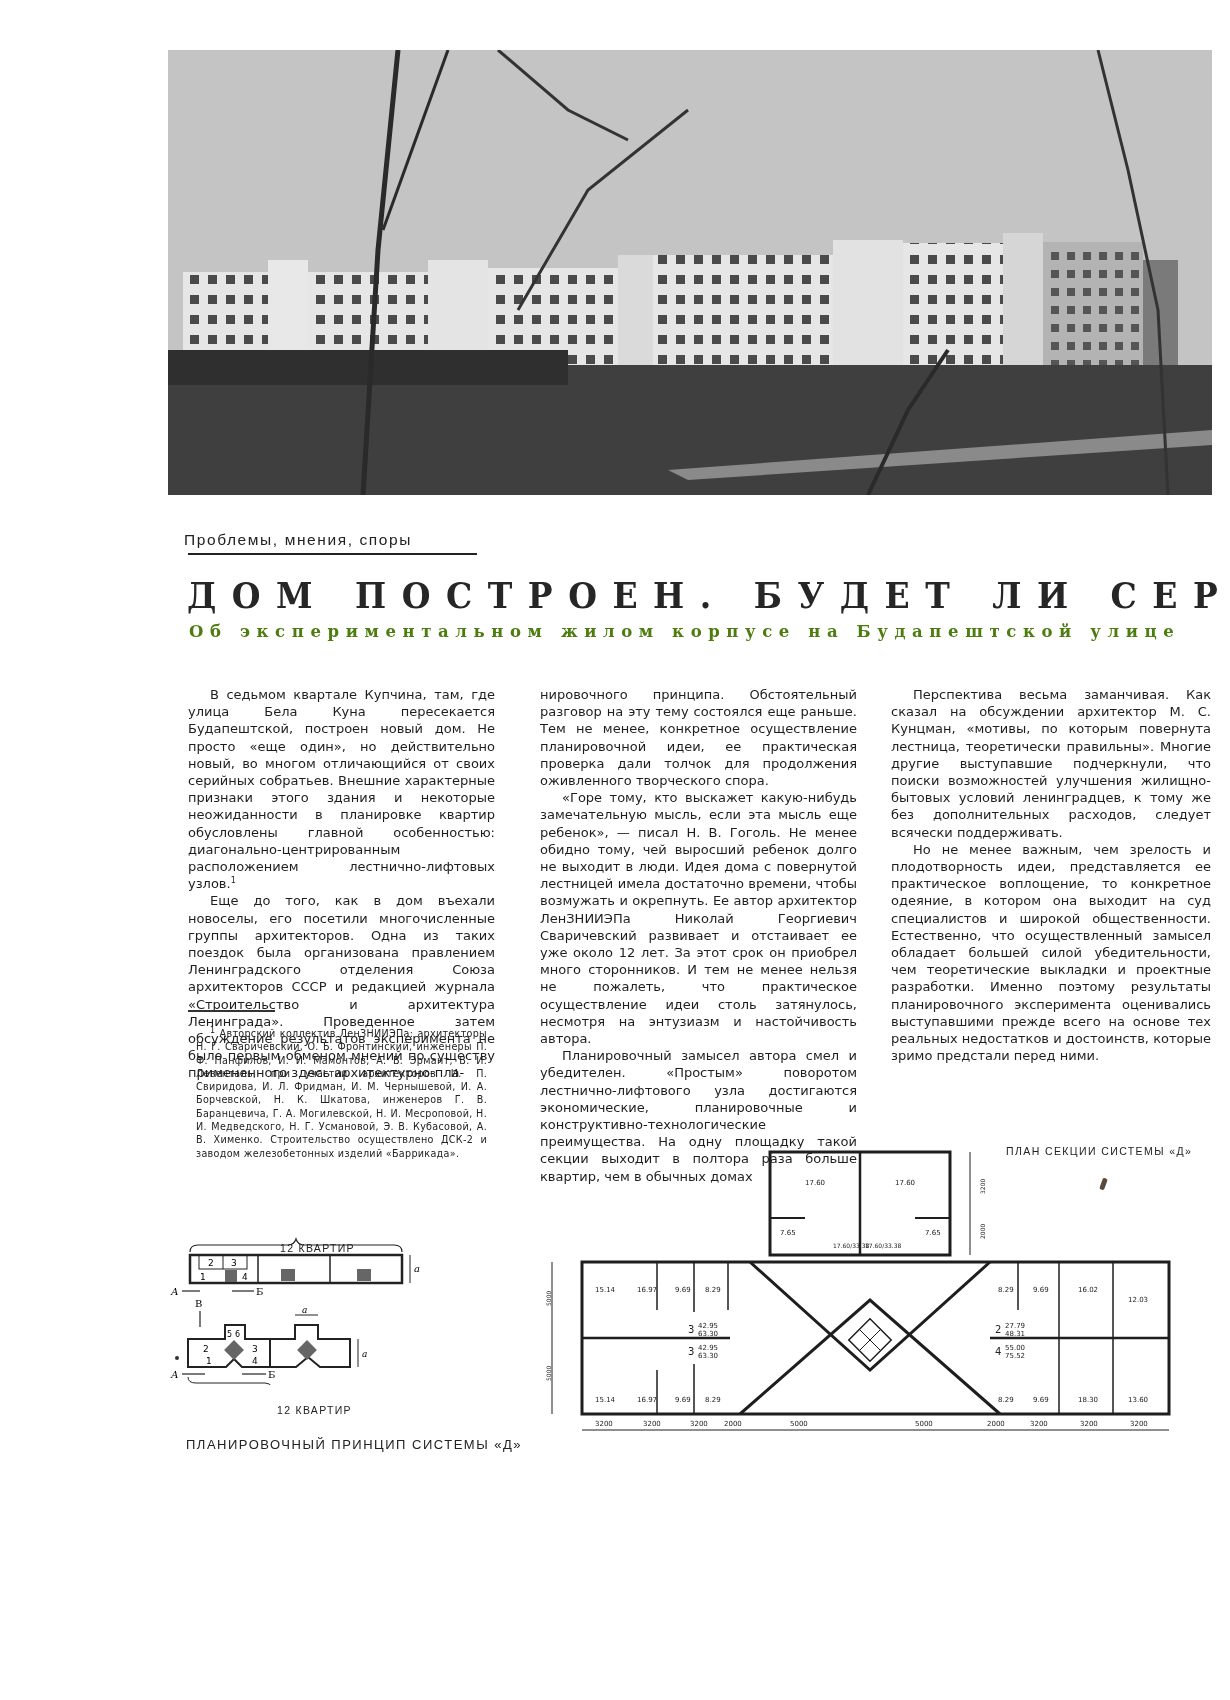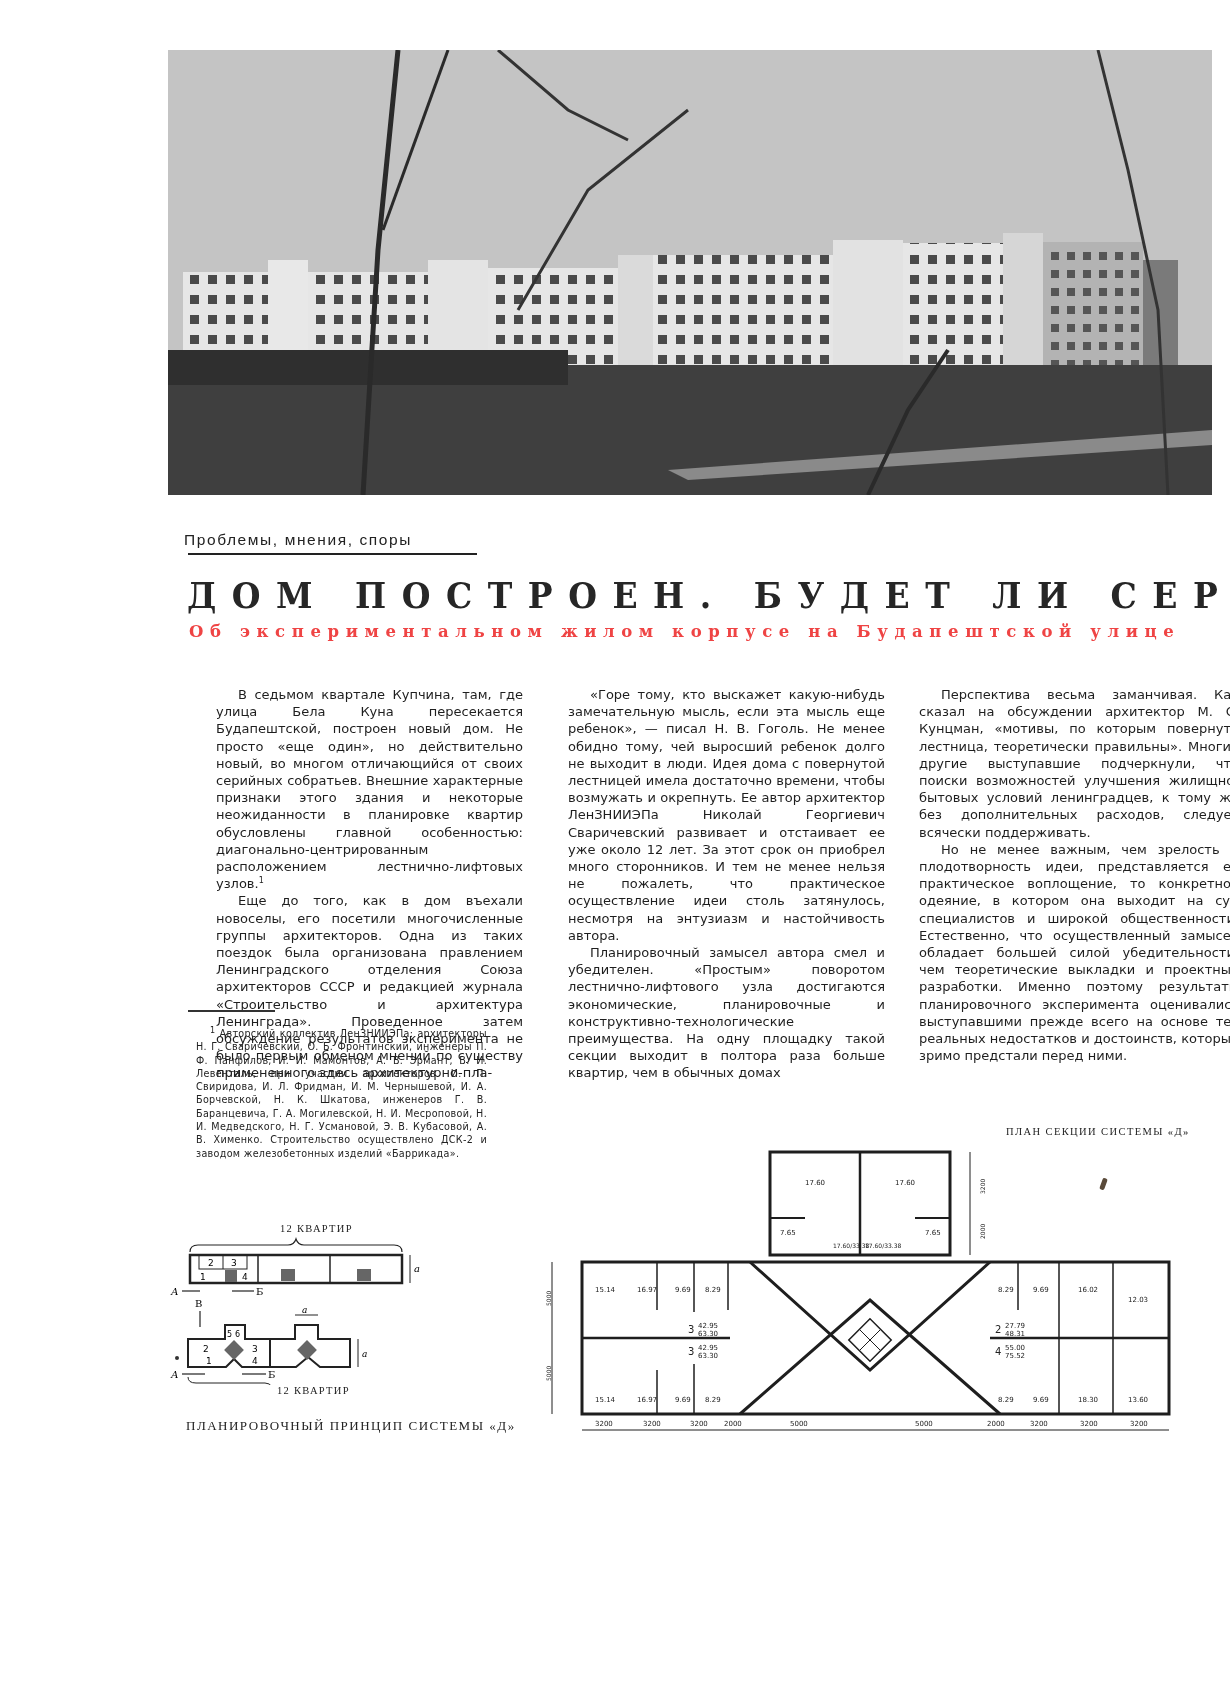--- a/index.html
+++ b/index.html
@@ -19,39 +19,39 @@
   }
   .rubric-rule { position: absolute; left: 188px; top: 553px; width: 289px; height: 2px; background: #222; }
   .headline {
     position: absolute; left: 187px; top: 576px; width: 1028px;
     font-family: "DejaVu Serif", serif; font-weight: 900; font-size: 33px; letter-spacing: 15.5px;
     color: #262626; white-space: nowrap; transform: scaleY(1.05);
   }
   .subhead {
     position: absolute; left: 189px; top: 622px; width: 1030px;
     font-family: "DejaVu Serif", serif; font-weight: bold; font-size: 16.5px; letter-spacing: 6.6px;
-    color: #ef4444; white-space: nowrap;
+    color: #4d7c0f; white-space: nowrap;
   }
   .col {
     position: absolute; top: 686px; font-family: "DejaVu Sans", sans-serif; font-size: 13px;
-    line-height: 17.2px; color: #1e1e1e; text-align: justify; margin-left: 28px;
+    line-height: 17.2px; color: #1e1e1e; text-align: justify;
   }
   .col p { margin: 0; text-indent: 22px; }
   .col p.noindent { text-indent: 0; }
   .c1 { left: 188px; width: 307px; }
   .c2 { left: 540px; width: 317px; }
   .c3 { left: 891px; width: 320px; }
   .fn-rule { position: absolute; left: 188px; top: 1010px; width: 87px; height: 1.5px; background: #333; }
   .footnote {
     position: absolute; left: 188px; top: 1019px; width: 307px; font-size: 9.6px; line-height: 13.3px;
     text-align: justify; color: #222; letter-spacing: 0.3px;
   }
   .footnote p { margin: 8px; text-indent: 14px; }
   .sup { font-size: 8px; vertical-align: super; line-height: 0; }
-  .cap { font-family: Liberation Serif, serif; color: #222; position: absolute; white-space: nowrap; }
+  .cap { font-family: Liberation Sans, sans-serif; color: #222; position: absolute; white-space: nowrap; margin-top: 19px; }
   .cap-12a { left: 280px; top: 1223px; font-size: 10.5px; letter-spacing: 1.3px; }
   .cap-12b { left: 277px; top: 1385px; font-size: 10.5px; letter-spacing: 1.3px; }
   .cap-principle { left: 186px; top: 1418px; font-size: 13px; letter-spacing: 1.5px; }
   .cap-plan { left: 1006px; top: 1126px; font-size: 10.5px; letter-spacing: 1.4px; }
   .diagram-small { position: absolute; left: 170px; top: 1235px; }
   .diagram-plan { position: absolute; left: 540px; top: 1140px; }
   .mark { position: absolute; left: 175px; top: 1356px; width: 4px; height: 4px; background: #333; border-radius: 2px; }
   .speck { position: absolute; left: 1101px; top: 1178px; width: 5px; height: 12px; background: #5a4a3a; transform: rotate(20deg); border-radius: 2px; }
 </style>
 </head>
@@ -106,20 +106,21 @@
   <p><span>В седьмом квартале Купчина, там, где улица Бела Куна пересекается Будапештской, построен новый дом. Не просто «еще один», но действительно новый, во многом отличающийся от своих серийных собратьев. Внешние характерные признаки этого здания и некоторые неожиданности в планировке квартир обусловлены главной особенностью: диагонально-центрированным расположением лестнично-лифтовых узлов.</span><span class="sup">1</span></p>
   <p>Еще до того, как в дом въехали новоселы, его посетили многочисленные группы архитекторов. Одна из таких поездок была организована правлением Ленинградского отделения Союза архитекторов СССР и редакцией журнала «Строительство и архитектура Ленинграда». Проведенное затем обсуждение результатов эксперимента не было первым обменом мнений по существу примененного здесь архитектурно-пла-</p>
 </div>
 
 <div class="fn-rule"></div>
 <div class="footnote">
   <p><span class="sup">1</span> <span>Авторский коллектив ЛенЗНИИЭПа: архитекторы Н. Г. Сваричевский, О. Б. Фронтинский, инженеры П. Ф. Панфилов, И. И. Мамонтов, А. В. Эрмант, В. И. Левенталь, при участии архитекторов И. П. Свиридова, И. Л. Фридман, И. М. Чернышевой, И. А. Борчевской, Н. К. Шкатова, инженеров Г. В. Баранцевича, Г. А. Могилевской, Н. И. Месроповой, Н. И. Медведского, Н. Г. Усмановой, Э. В. Кубасовой, А. В. Хименко. Строительство осуществлено ДСК-2 и заводом железобетонных изделий «Баррикада».</span></p>
 </div>
 
 <div class="col c2">
+  <p class="noindent">нировочного принципа. Обстоятельный разговор на эту тему состоялся еще раньше. Тем не менее, конкретное осуществление планировочной идеи, ее практическая проверка дали толчок для продолжения оживленного творческого спора.</p>
   <p>«Горе тому, кто выскажет какую-нибудь замечательную мысль, если эта мысль еще ребенок», — писал Н. В. Гоголь. Не менее обидно тому, чей выросший ребенок долго не выходит в люди. Идея дома с повернутой лестницей имела достаточно времени, чтобы возмужать и окрепнуть. Ее автор архитектор ЛенЗНИИЭПа Николай Георгиевич Сваричевский развивает и отстаивает ее уже около 12 лет. За этот срок он приобрел много сторонников. И тем не менее нельзя не пожалеть, что практическое осуществление идеи столь затянулось, несмотря на энтузиазм и настойчивость автора.</p>
   <p>Планировочный замысел автора смел и убедителен. «Простым» поворотом лестнично-лифтового узла достигаются экономические, планировочные и конструктивно-технологические преимущества. На одну площадку такой секции выходит в полтора раза больше квартир, чем в обычных домах</p>
 </div>
 
 <div class="col c3">
   <p>Перспектива весьма заманчивая. Как сказал на обсуждении архитектор М. С. Кунцман, «мотивы, по которым повернута лестница, теоретически правильны». Многие другие выступавшие подчеркнули, что поиски возможностей улучшения жилищно-бытовых условий ленинградцев, к тому же без дополнительных расходов, следует всячески поддерживать.</p>
   <p>Но не менее важным, чем зрелость и плодотворность идеи, представляется ее практическое воплощение, то конкретное одеяние, в котором она выходит на суд специалистов и широкой общественности. Естественно, что осуществленный замысел обладает большей силой убедительности, чем теоретические выкладки и проектные разработки. Именно поэтому результаты планировочного эксперимента оценивались выступавшими прежде всего на основе тех реальных недостатков и достоинств, которые зримо предстали перед ними.</p>
 </div>
 
 <div class="cap cap-12a">12 КВАРТИР</div>

